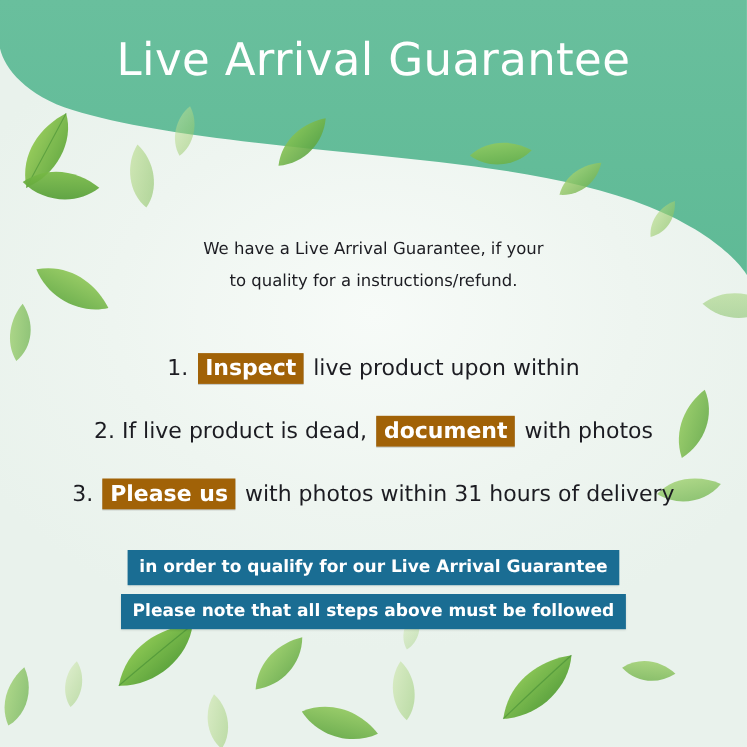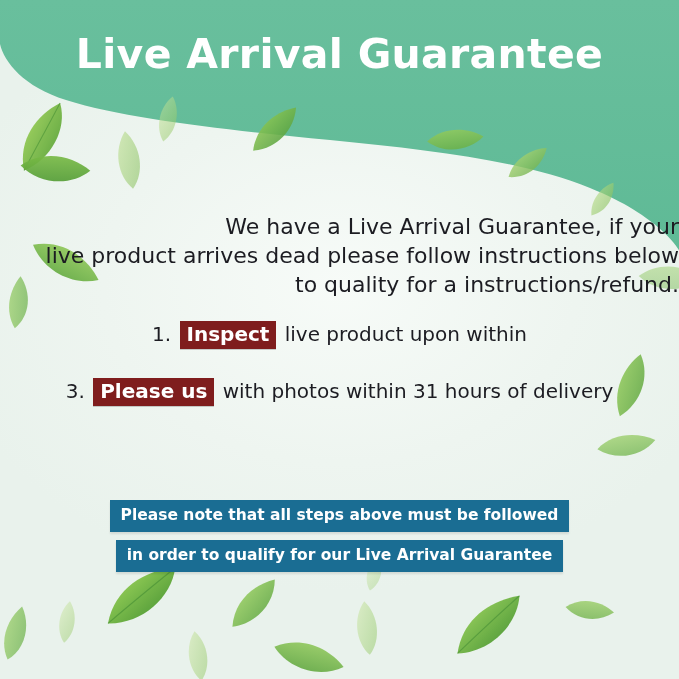--- a/index.html
+++ b/index.html
@@ -43,21 +43,21 @@
   .banner-wrap svg { display: block; }
 
   .banner-title {
     position: absolute;
     top: 30px;
     left: 0;
     width: 679px;
     text-align: center;
     color: #ffffff;
     font-size: 41px;
-    font-weight: bold;
+    font-weight: normal;
     letter-spacing: 0.3px;
     z-index: 4;
     font-family: "DejaVu Sans", sans-serif;
   }
 
   
   .leaves {
     position: absolute;
     inset: 0;
     z-index: 2;
@@ -73,23 +73,23 @@
     position: absolute;
     inset: 0;
     z-index: 3;
   }
 
   .intro {
     position: absolute;
     top: 212px;
     left: 0;
     width: 679px;
-    text-align: right;
+    text-align: center;
     color: #1c1c22;
-    font-size: 22px;
+    font-size: 15px;
     line-height: 29px;
     font-family: "DejaVu Sans", sans-serif;
     font-weight: 400;
   }
   .intro span { display: block; }
 
   .steps {
     position: absolute;
     top: 320px;
     left: 0;
@@ -103,21 +103,21 @@
     font-size: 20px;
     line-height: 28px;
     margin-bottom: 28px;
     font-family: "DejaVu Sans", sans-serif;
     white-space: nowrap;
   }
   .step .num { }
   .step .plain { }
   .hl {
     display: inline-block;
-    background: #7f1d1d;
+    background: #a16207;
     color: #ffffff;
     font-weight: bold;
     padding: 1px 7px 3px 7px;
     margin: 0 2px;
     line-height: 24px;
     vertical-align: baseline;
     box-shadow: 0 1px 0 rgba(0,0,0,0.18);
   }
 
   .notice {
@@ -447,41 +447,46 @@
           <path d="M10,1 C19,10 19,26 10,35 C1,26 1,10 10,1 Z" fill="url(#lg23)"></path>
         </svg>
     </div>
 
   </div>
 
   <div class="content">
 
     <div class="intro">
       <span>We have a Live Arrival Guarantee, if your</span>
-      <span>live product arrives dead please follow instructions below</span>
       <span>to quality for a instructions/refund.</span>
     </div>
 
     <div class="steps">
 
       <div class="step">
         <span class="num">1.</span>
         <span class="hl">Inspect</span>
         <span class="plain">live product upon within</span>
       </div>
 
+      <div class="step">
+        <span class="num">2.</span>
+        <span class="plain">If live product is dead,</span>
+        <span class="hl">document</span>
+        <span class="plain">with photos</span>
+      </div>
 
       <div class="step">
         <span class="num">3.</span>
         <span class="hl">Please us</span>
         <span class="plain">with photos within 31 hours of delivery</span>
       </div>
 
     </div>
 
     <div class="notice">
+      <div class="notice-line">in order to qualify for our Live Arrival Guarantee</div>
       <div class="notice-line">Please note that all steps above must be followed</div>
-      <div class="notice-line">in order to qualify for our Live Arrival Guarantee</div>
     </div>
 
   </div>
 
 </div>
 
 </body></html>

